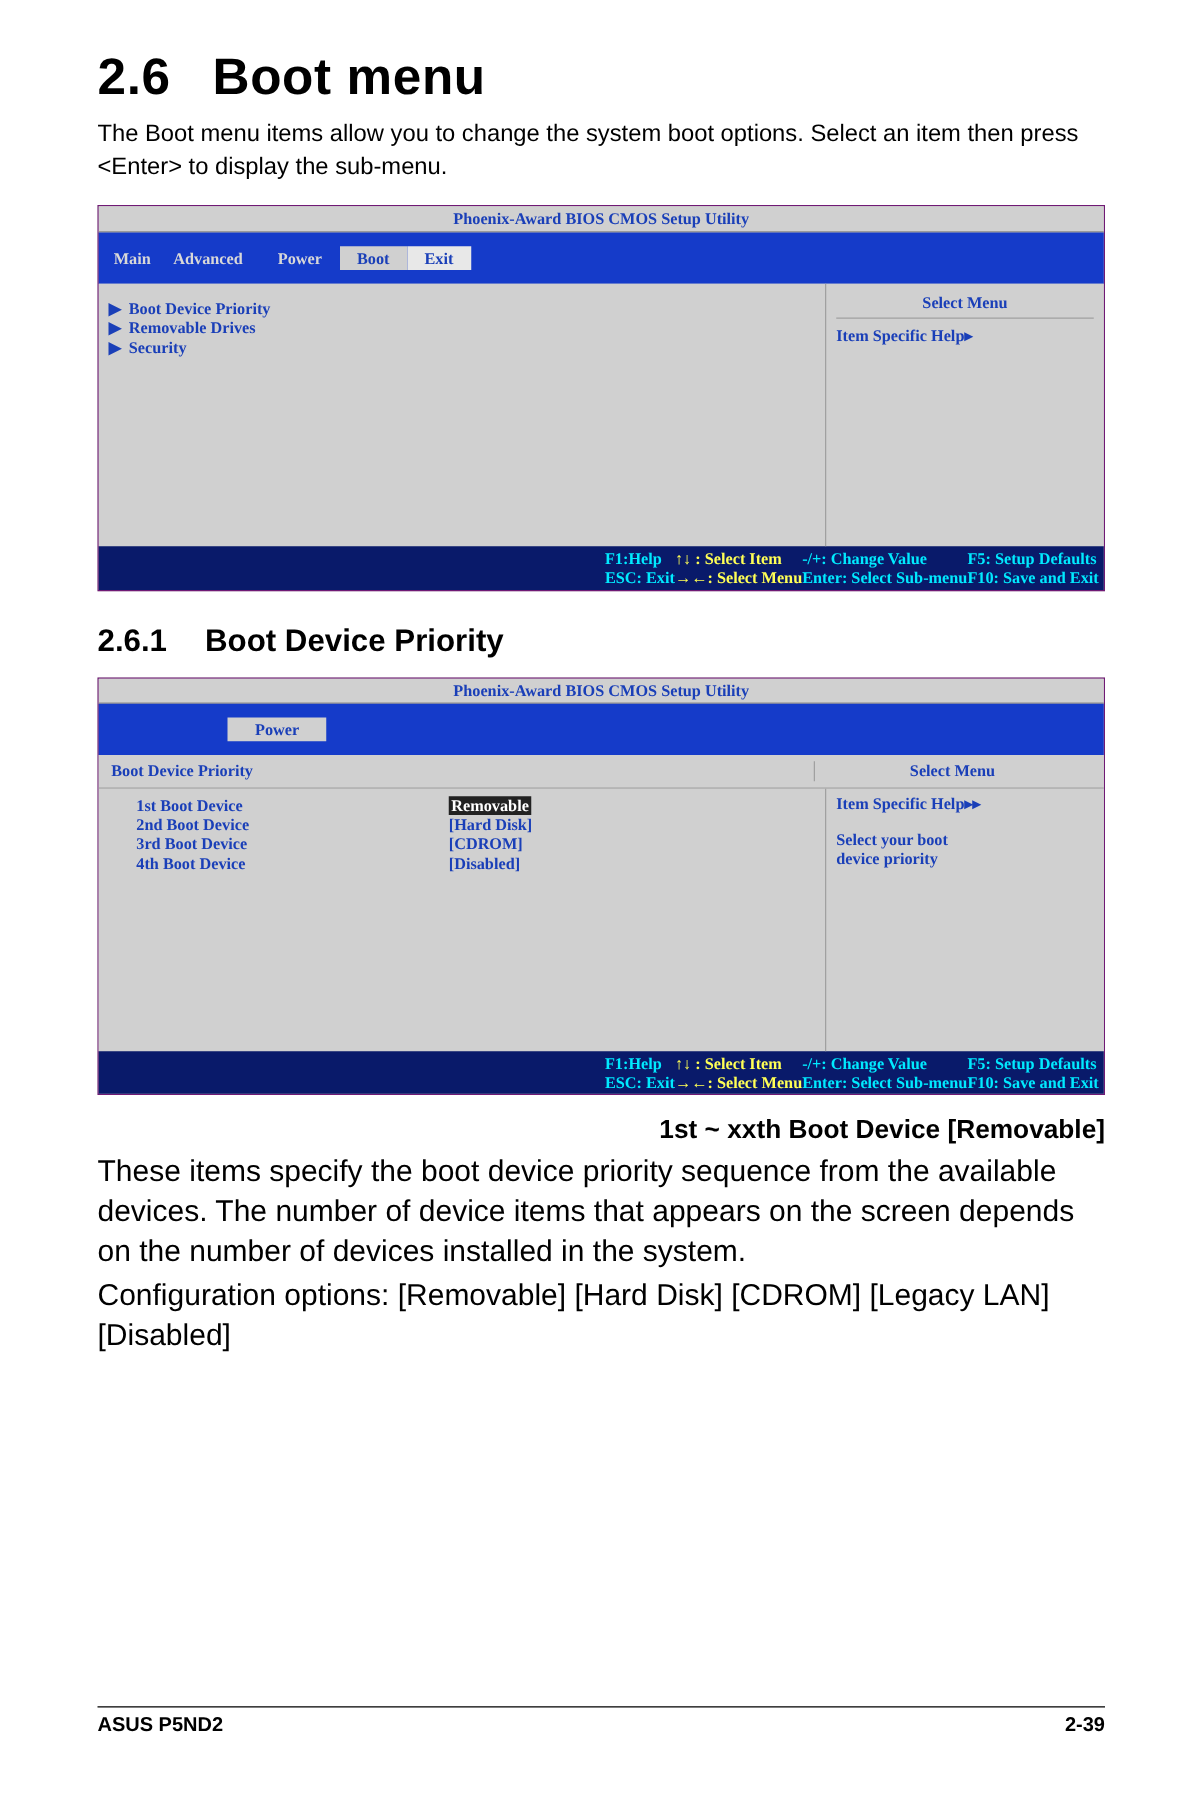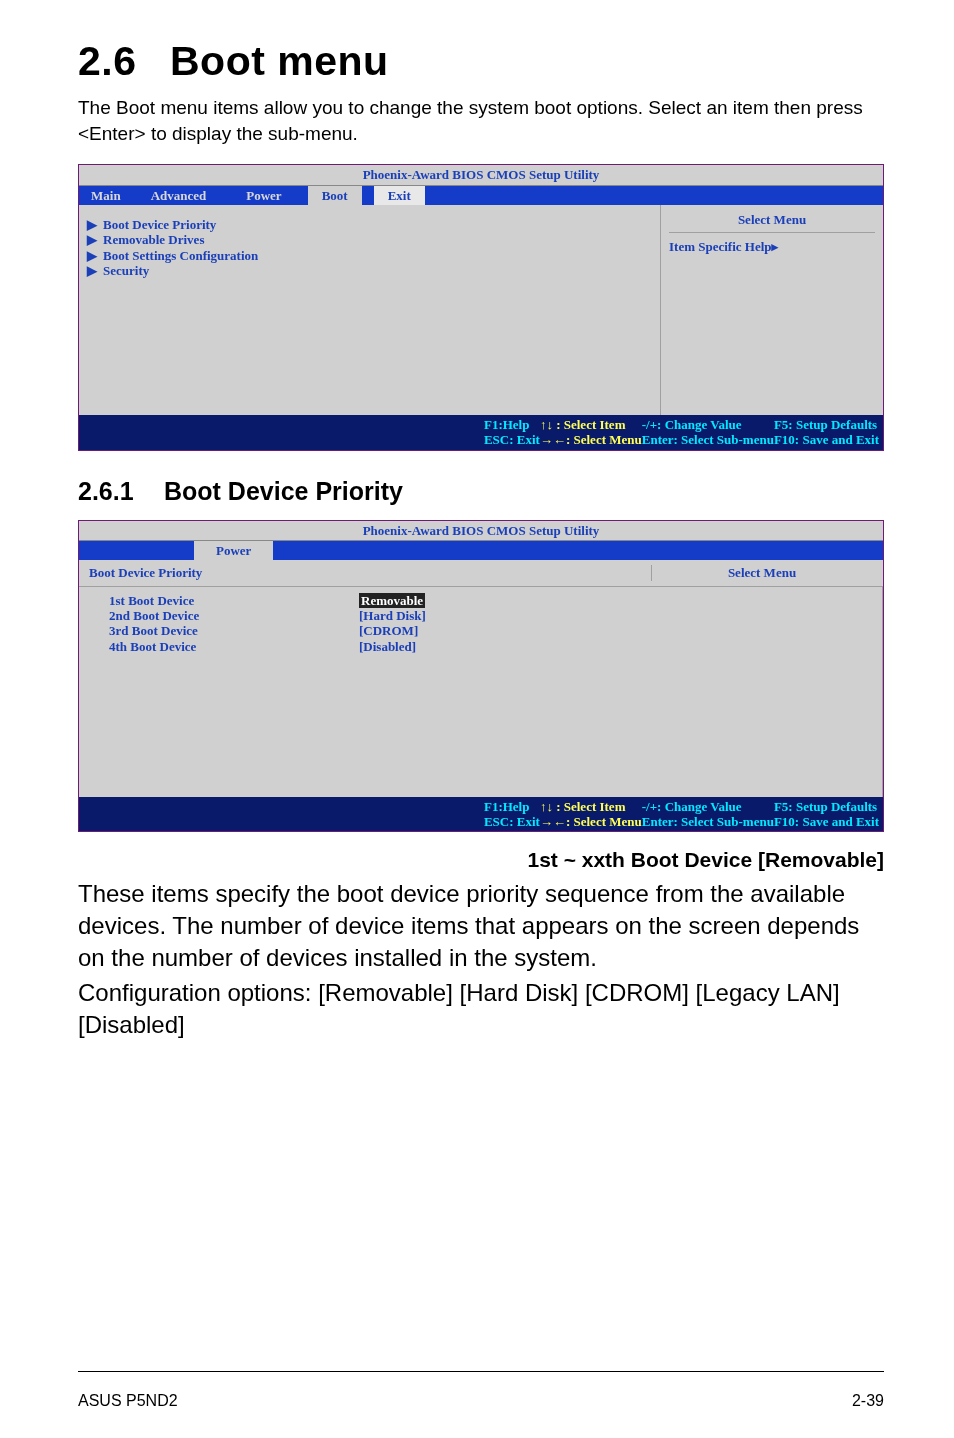--- a/index.html
+++ b/index.html
@@ -49,23 +49,23 @@
     background:var(--bios-grey);
     color:var(--bios-blue);
     font-weight:700;
     text-align:center;
     padding:2px 0 2px 0;
     border-bottom:1px solid #888;
   }
   .bios-menubar{
     background:var(--nav-blue);
     color:#d8d8d8;
-    padding:0 8px;
+    padding:11px 8px;
     display:flex;
-    gap:12px;
+    gap:0;
     font-weight:700;
   }
   .bios-menubar span{padding:2px 14px 2px 14px;display:inline-block;}
   .bios-menubar .tab-active{
     background:var(--bios-grey);
     color:var(--bios-blue);
   }
   .bios-menubar .tab-highlight{
     background:#e8e8e8;
     color:var(--bios-blue);
@@ -135,25 +135,25 @@
     text-align:right;
   }
   p.body-text{
     font-size:24px;
     line-height:1.32;
     margin:0 0 4px 0;
   }
 
   .page-footer{
     position:absolute;
-    left:78px;right:70px;bottom:28px;
+    left:78px;right:70px;bottom:48px;
     border-top:1px solid #000;
     display:flex;justify-content:space-between;
-    padding-top:20px;
-    font-size:16px;font-weight:400;
+    padding-top:6px;
+    font-size:16px;font-weight:700;
   }
 </style>
 </head>
 <body>
 
 <h1 class="section-title">
   <span class="num">2.6</span><span>Boot menu</span>
 </h1>
 <p class="intro">The Boot menu items allow you to change the system boot options. Select an item then press &lt;Enter&gt; to display the sub-menu.</p>
 
@@ -164,21 +164,20 @@
     <span>Advanced</span>
     <span>Power</span>
     <span class="tab-active">Boot</span>
     <span class="tab-highlight">Exit</span>
   </div>
   <div class="bios-body">
     <div class="bios-left">
       <div style="height:6px"></div>
       <div class="row"><span class="tri">▶</span><span>Boot Device Priority</span></div>
       <div class="row"><span class="tri">▶</span><span>Removable Drives</span></div>
-      <div class="row"><span class="tri">▶</span><span>Boot Settings Configuration</span></div>
       <div class="row"><span class="tri">▶</span><span>Security</span></div>
     </div>
     <div class="bios-right">
       <div class="right-title">Select Menu</div>
       <div><span>Item Specific Help</span><span class="help-arrow">▸</span></div>
     </div>
   </div>
   <div class="bios-footer">
     <div class="col"><span>F1:Help</span>
 <span>ESC: Exit</span></div>
@@ -218,20 +217,26 @@
         </div>
         <div class="kv-row">
           <div class="kv-key">3rd Boot Device</div>
           <div class="kv-val">[CDROM]</div>
         </div>
         <div class="kv-row">
           <div class="kv-key">4th Boot Device</div>
           <div class="kv-val">[Disabled]</div>
         </div>
       </div>
+      <div class="bios-right">
+        <div><span>Item Specific Help</span><span class="help-arrow">▸▸</span></div>
+        <div style="height:14px"></div>
+        <div>Select your boot</div>
+        <div>device priority</div>
+      </div>
     </div>
   </div>
   <div class="bios-footer">
     <div class="col"><span>F1:Help</span>
 <span>ESC: Exit</span></div>
     <div class="col"><span style="color:var(--bios-yellow)">↑↓ : Select Item</span>
 <span style="color:var(--bios-yellow)">→←: Select Menu</span></div>
     <div class="col"><span>-/+: Change Value</span>
 <span>Enter: Select Sub-menu</span></div>
     <div class="col"><span>F5: Setup Defaults</span>

